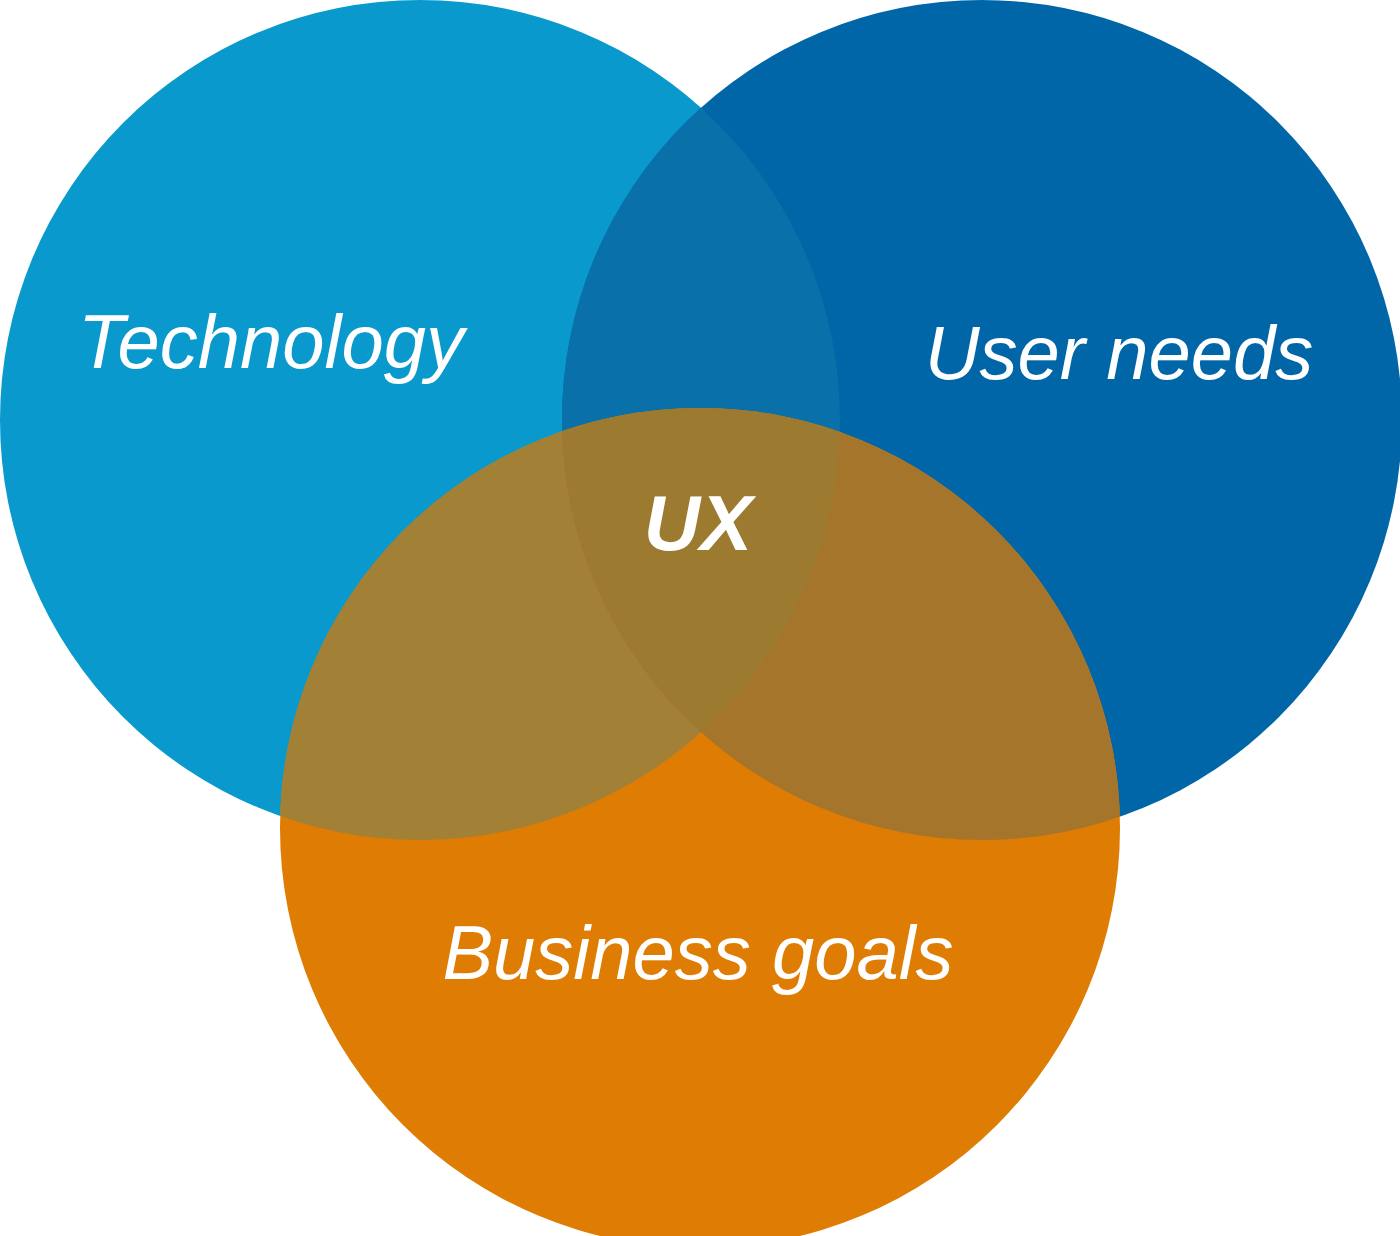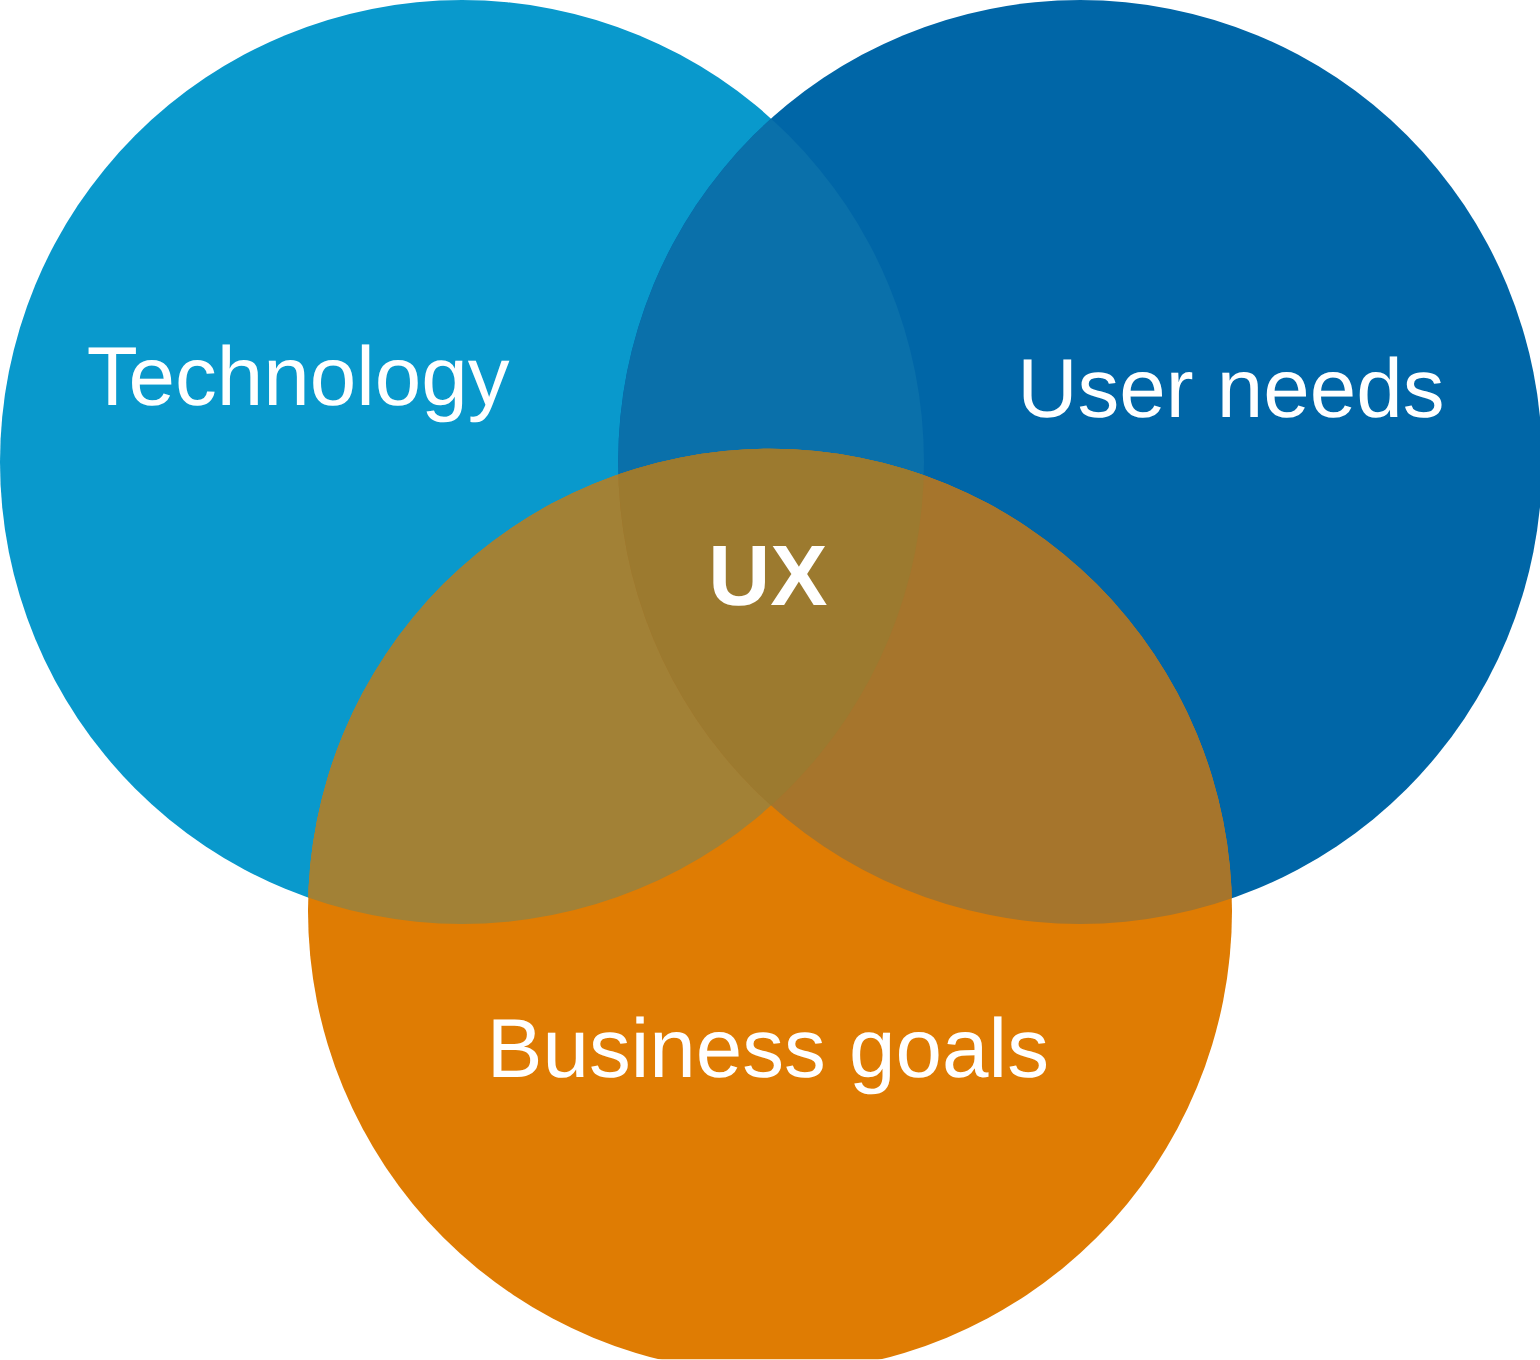--- a/index.html
+++ b/index.html
@@ -7,20 +7,21 @@
     padding: 0;
     background: #ffffff;
     font-family: "Liberation Sans", sans-serif;
   }
   .stage {
     width: 1400px;
     height: 1236px;
     position: relative;
     overflow: hidden;
     background: #ffffff;
+    font-style: italic;
   }
   svg { display: block; }
   .venn-label {
     fill: #ffffff;
     font-family: "Liberation Sans", "DejaVu Sans", sans-serif;
     font-size: 76px;
     font-weight: 400;
     text-anchor: middle;
   }
   .venn-label-bold {

